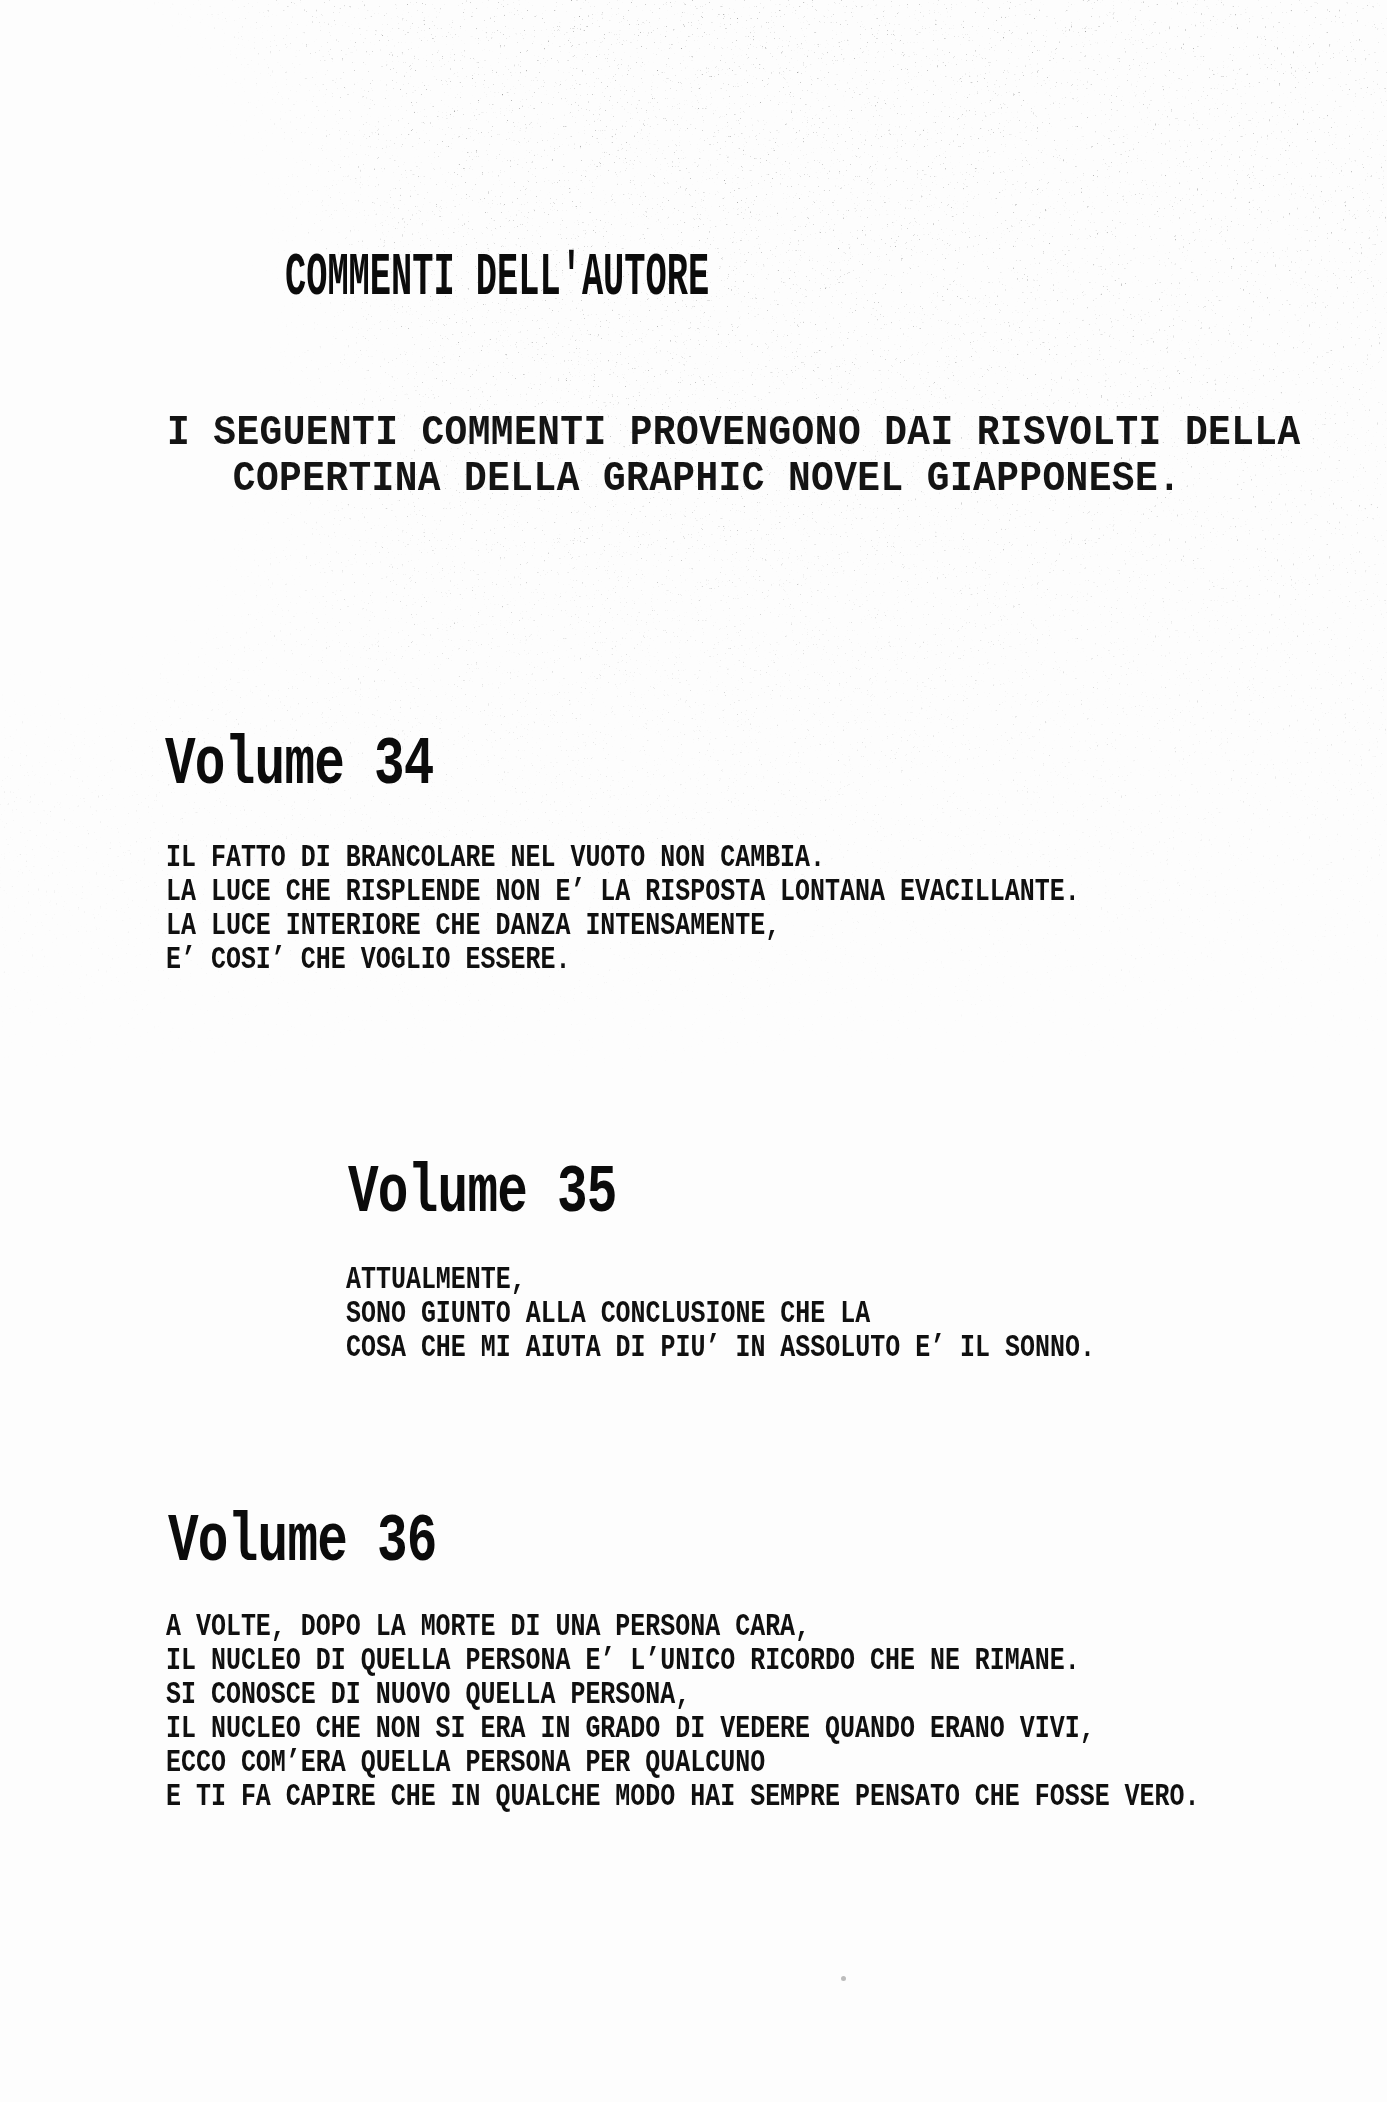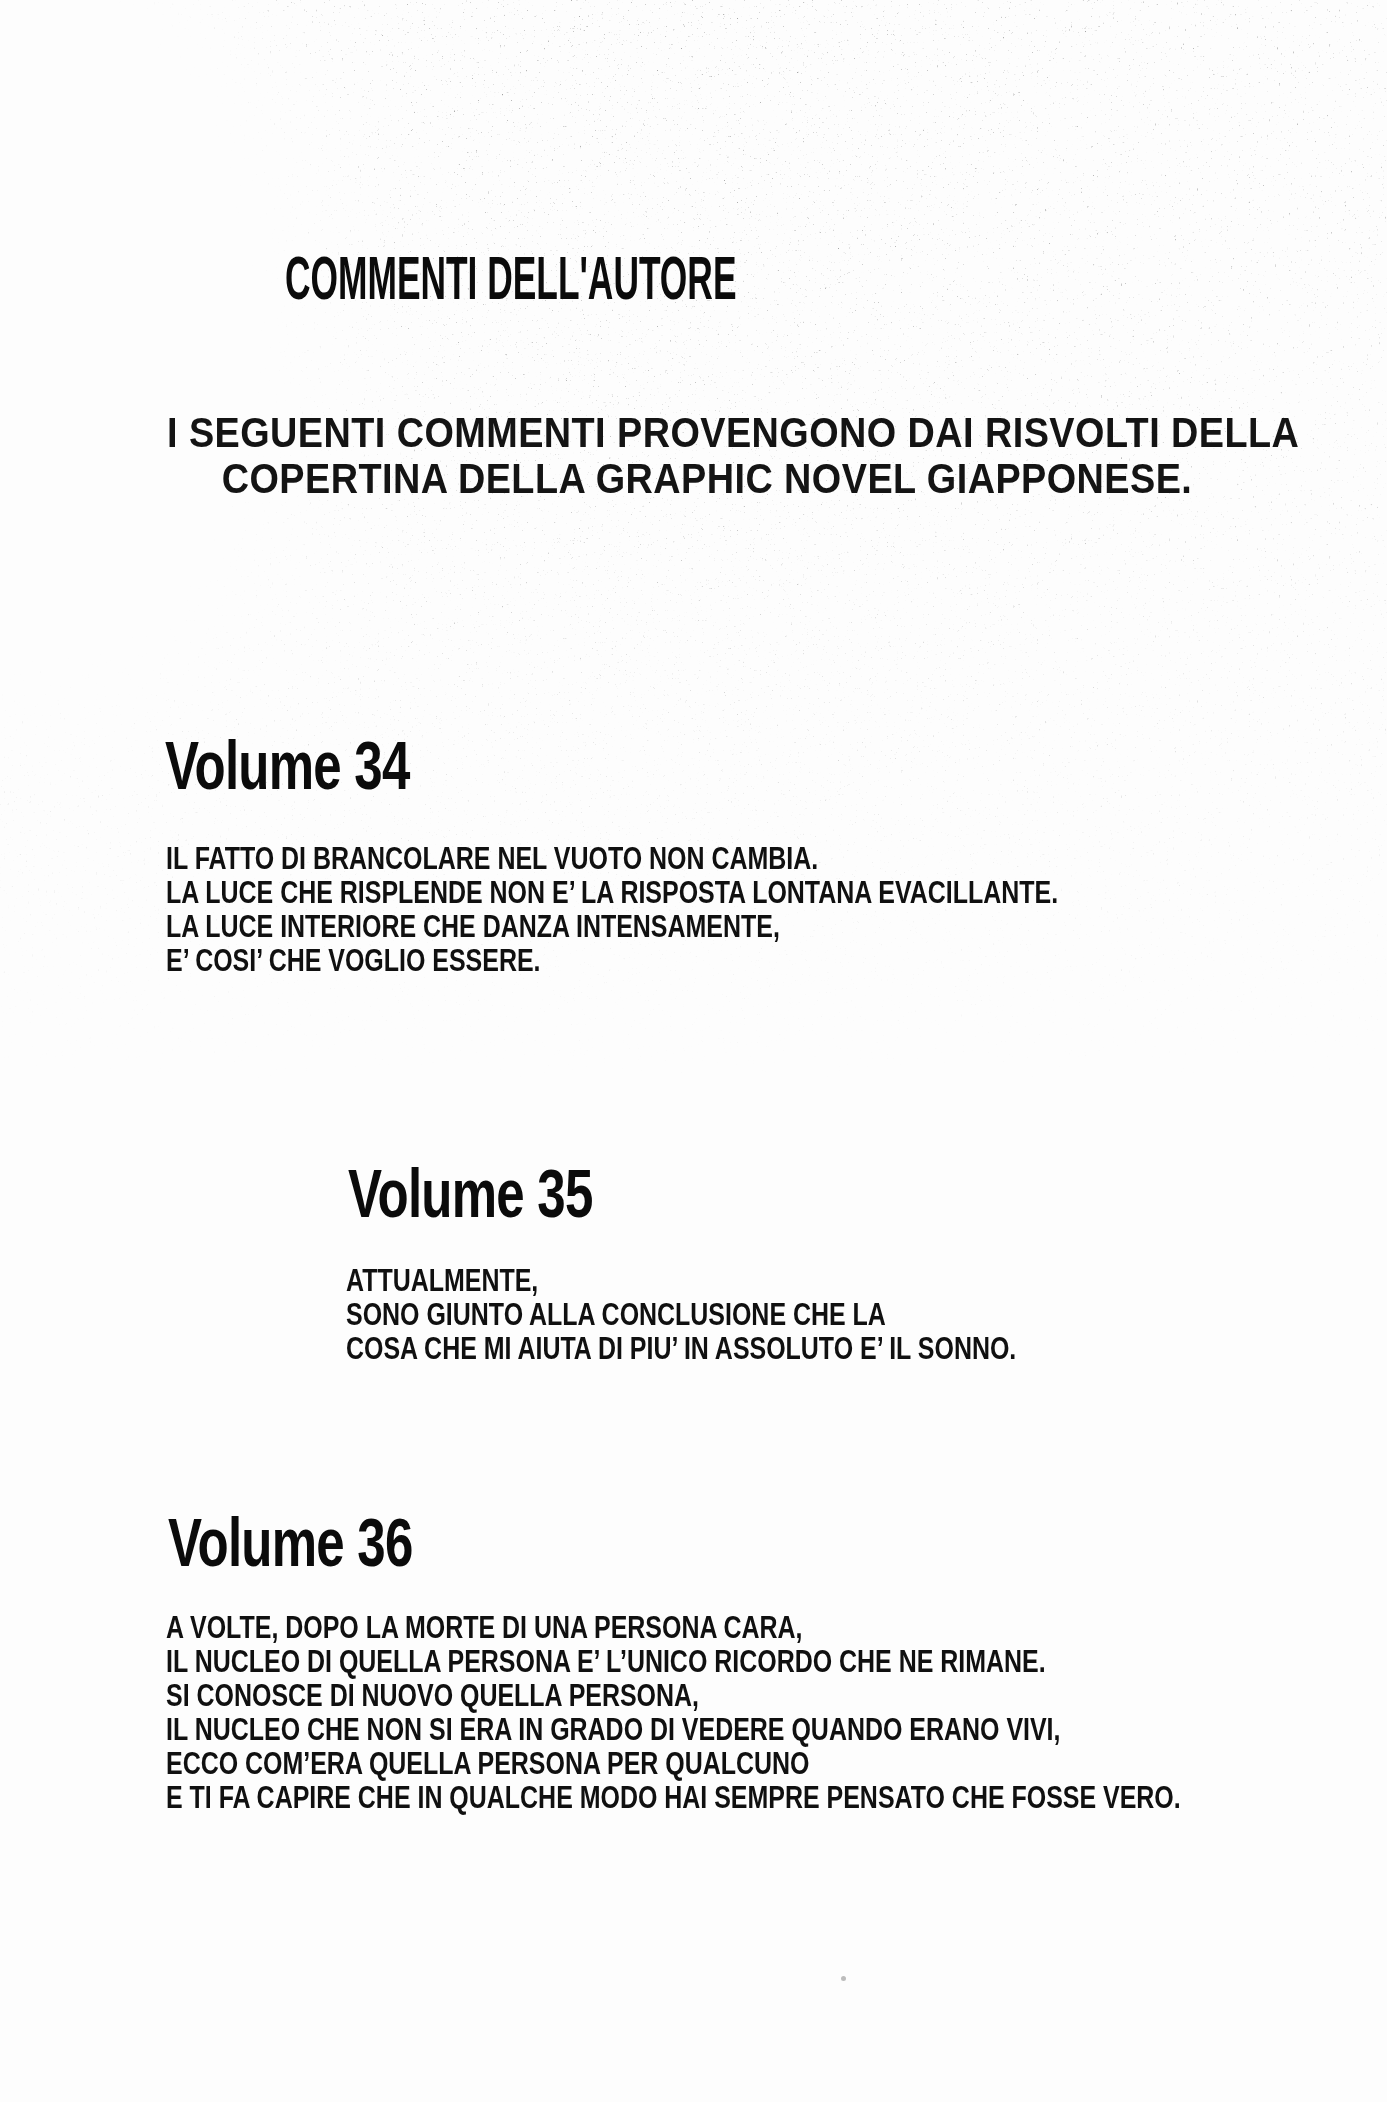--- a/index.html
+++ b/index.html
@@ -2,21 +2,21 @@
 <html lang="it"><head>
 <meta charset="utf-8">
 <title>Commenti dell'autore</title>
 <style>
   html,body{margin:0;padding:0;background:#e8e8e8;}
   .page{
     position:relative;
     width:1387px;height:2102px;
     background:#fdfdfd;
     overflow:hidden;
-    font-family:Liberation Sans, sans-serif;
+    font-family:Liberation Mono, monospace;
     color:#0b0b0b;
   }
   .noise-layer{
     position:absolute;left:0;top:0;width:1387px;height:1100px;
     pointer-events:none;
   }
   .doc-title{
     position:absolute;left:285px;top:247px;
     font-size:62px;font-weight:700;line-height:1;
     letter-spacing:0px;white-space:nowrap;

